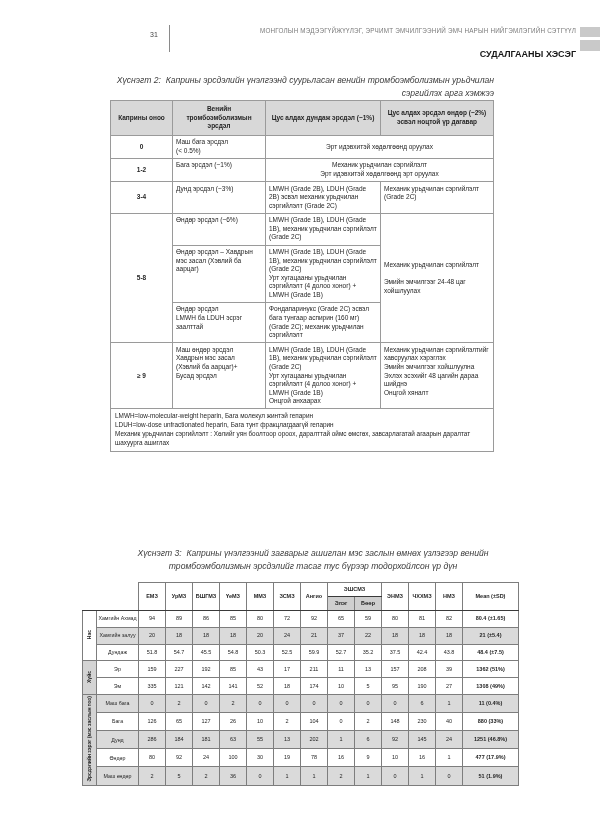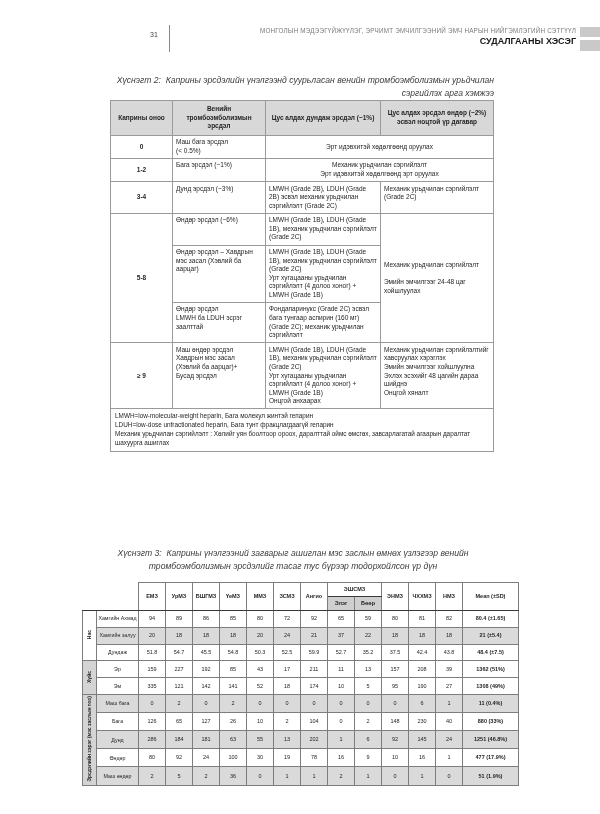--- a/index.html
+++ b/index.html
@@ -7,29 +7,29 @@
     width:600px;height:814px;position:relative;background:#ffffff;
     font-family:"Liberation Sans",sans-serif;color:#1f1f1f;overflow:hidden;
   }
   .abs{position:absolute;}
 
   
   .hdr-pagenum{left:150px;top:31px;font-size:7px;color:#444;}
   .hdr-rule{left:169px;top:25px;width:1px;height:27px;background:#8a8a8a;}
   .hdr-text{left:178px;top:27px;width:398px;text-align:right;}
   .hdr-journal{font-size:6.3px;color:#7a7a7a;letter-spacing:0.2px;}
-  .hdr-section{font-size:9px;font-weight:bold;color:#161616;margin-top:2px;}
+  .hdr-section{font-size:9px;font-weight:bold;color:#161616;margin-top:15px;}
   .hdr-bar{left:580px;width:20px;height:10px;background:#c9c9c9;}
   .hdr-bar.b1{top:27px;}
   .hdr-bar.b2{top:40px;height:11px;}
 
   
   .caption{font-style:italic;color:#3c3c3c;font-size:8.6px;line-height:1.55;}
   .cap2{left:106px;top:74px;width:388px;text-align:right;}
-  .cap3{left:86px;top:547px;width:414px;text-align:center;}
+  .cap3{left:106px;top:547px;width:414px;text-align:center;}
 
   
   .t2wrap{left:110px;top:100px;}
   table.t2{border-collapse:collapse;table-layout:fixed;width:383px;font-size:6.5px;line-height:1.32;}
   table.t2 th,table.t2 td{border:1px solid #9a9a9a;padding:2.5px 3px;vertical-align:top;white-space:pre-line;text-align:left;}
   table.t2 thead th{background:#d8d8d8;text-align:center;vertical-align:middle;font-weight:bold;padding:4px 2px;}
   table.t2 td.score{text-align:center;vertical-align:middle;font-weight:bold;}
   table.t2 td.merged{text-align:center;vertical-align:middle;}
   table.t2 td.vmid{vertical-align:middle;}
   table.t2 td.footnote{font-size:6.4px;padding:3px 4px;line-height:1.4;}

